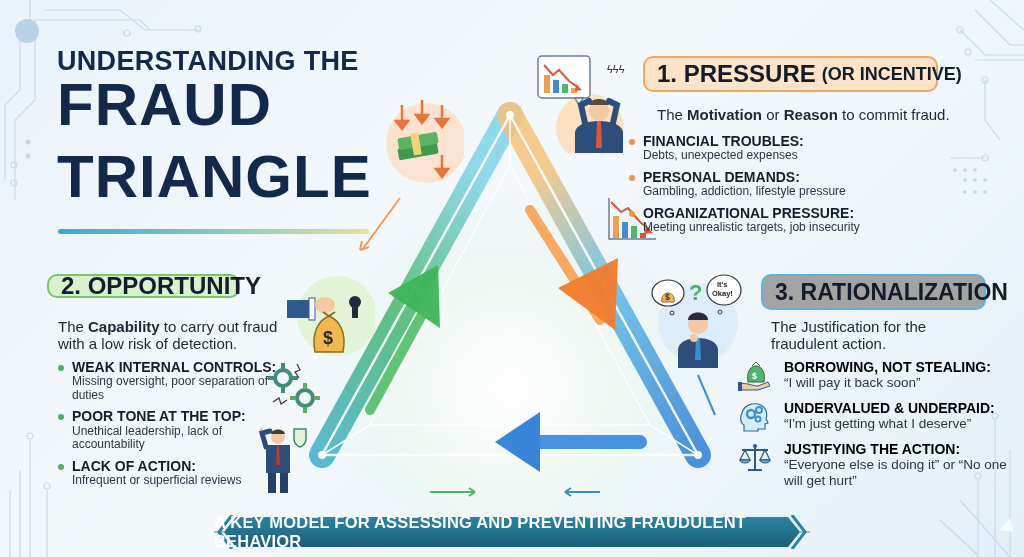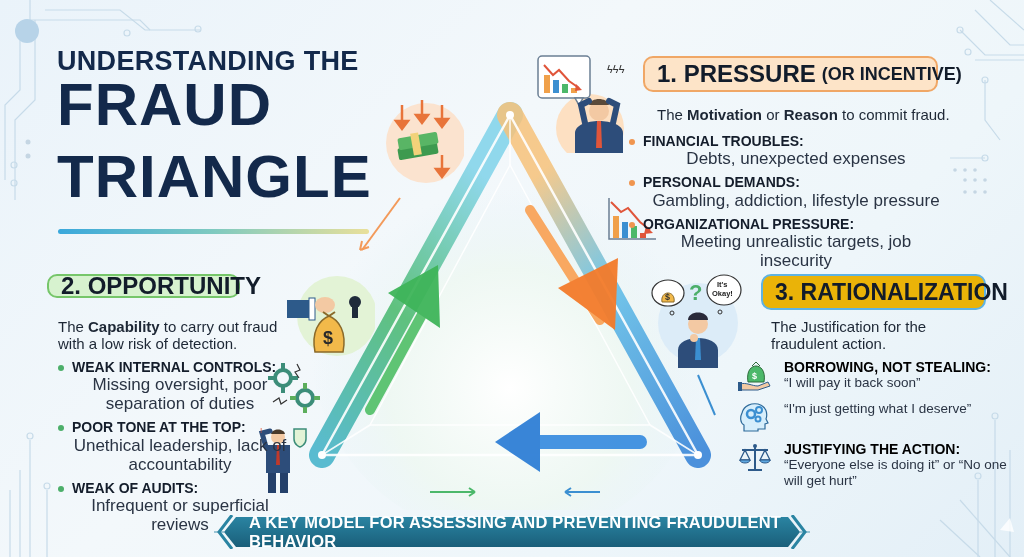--- a/index.html
+++ b/index.html
@@ -18,46 +18,46 @@
   .title-underline { position: absolute; left: 58px; top: 229px; width: 311px; height: 5px; border-radius: 3px;
     background: linear-gradient(90deg, #3aa8dc, #7fcac0, #e9e09a); }
 
   .section-header {
     position: absolute; border-radius: 10px; font-weight: 700; color: #121c2a; display: flex; align-items: center;
     padding: 0 12px; white-space: nowrap;
   }
   .sh-pressure { left: 643px; top: 56px; width: 295px; height: 36px; background: #fde4c8; border: 2px solid #f0a766; font-size: 24px; }
   .sh-pressure .sub { font-size: 18px; margin-left: 6px; }
   .sh-opportunity { left: 47px; top: 274px; width: 193px; height: 24px; background: #d7f2cf; border: 2px solid #76c66a; font-size: 24px; }
-  .sh-rational { left: 761px; top: 274px; width: 225px; height: 36px; background: #eab308; border: 2px solid #5fb3e2; font-size: 23px; }
+  .sh-rational { left: 761px; top: 274px; width: 225px; height: 36px; background: #a3a3a3; border: 2px solid #5fb3e2; font-size: 23px; }
 
   .desc { position: absolute; font-size: 15px; color: #1d2735; line-height: 1.15; }
   .desc b { font-weight: 700; }
 
   .bullets { position: absolute; list-style: none; }
   .bullets li { position: relative; padding-left: 14px; margin-bottom: 7px; }
   .bullets .bhead { font-weight: 700; font-size: 14px; color: #141d2b; display: block; line-height: 1.1; }
-  .bullets .btext { font-size: 17px; color: #2a3444; display: block; line-height: 1.12; text-align: center; }
+  .bullets .btext { font-size: 12px; color: #2a3444; display: block; line-height: 1.12; }
   .bullets .dot { position: absolute; left: 0; top: 5px; width: 6px; height: 6px; border-radius: 50%; }
   .pressure-bullets { left: 629px; top: 134px; width: 320px; }
   .pressure-bullets .dot { background: #f0954f; }
   .opp-bullets { left: 58px; top: 360px; width: 230px; }
   .opp-bullets .dot { background: #4caf6a; }
 
   .rat-items { position: absolute; left: 738px; top: 360px; width: 280px; }
   .rat-item { display: flex; align-items: flex-start; margin-bottom: 9px; }
   .rat-icon { width: 34px; height: 32px; flex: none; margin-right: 12px; }
   .rat-item .bhead { font-weight: 700; font-size: 14px; color: #000000; display: block; line-height: 1.1; }
   .rat-item .btext { font-size: 13.5px; color: #2a3444; display: block; line-height: 1.12; }
 
   .triangle-wrap { position: absolute; left: 300px; top: 90px; width: 420px; height: 420px; }
 
   .banner { position: absolute; left: 214px; top: 515px; width: 596px; height: 34px; }
   .banner-text { position: absolute; left: 0; right: 0; top: 0; bottom: 0; display: flex; align-items: center; justify-content: center;
-    color: #ffffff; font-weight: 700; font-size: 16.5px; letter-spacing: 0.2px; margin-left: 35px; }
+    color: #ffffff; font-weight: 700; font-size: 16.5px; letter-spacing: 0.2px; }
 
   .illus { position: absolute; }
 </style>
 </head>
 <body>
 
 <svg class="circuit" width="1024" height="557" viewBox="0 0 1024 557">
   <g stroke="#c7dbe9" stroke-width="1.2" fill="none">
     <path d="M30 0 V20 H140 L150 30"></path>
     <path d="M35 20 L35 100 L15 120 V200"></path>
@@ -323,21 +323,21 @@
       <span class="bhead">WEAK INTERNAL CONTROLS:</span>
       <span class="btext">Missing oversight, poor separation of duties</span>
     </li>
   <li>
       <span class="dot"></span>
       <span class="bhead">POOR TONE AT THE TOP:</span>
       <span class="btext">Unethical leadership, lack of accountability</span>
     </li>
   <li>
       <span class="dot"></span>
-      <span class="bhead">WEAK OF AUDITS:</span>
+      <span class="bhead">LACK OF ACTION:</span>
       <span class="btext">Infrequent or superficial reviews</span>
     </li>
 </ul>
 
 <div class="section-header sh-rational">
   <span>3. RATIONALIZATION</span>
 </div>
 <div class="desc" style="left:771px;top:318px;width:190px;">The Justification for the fraudulent action.</div>
 
 <div class="rat-items">
@@ -355,20 +355,21 @@
     </div>
   </div>
   <div class="rat-item">
     <svg class="rat-icon" viewBox="0 0 34 32">
       <path d="M6 30 V24 C2 22 2 16 4 12 C6 4 14 2 20 3 C28 5 30 12 28 18 L30 22 L27 23 V28 H20 V30 Z" fill="#d6eefb" stroke="#2d6a9a" stroke-width="1.2"></path>
       <circle cx="13" cy="13" r="4" fill="none" stroke="#3b8fd1" stroke-width="2.5"></circle>
       <circle cx="21" cy="9" r="3" fill="none" stroke="#3b8fd1" stroke-width="2"></circle>
       <circle cx="20" cy="18" r="2.5" fill="none" stroke="#3b8fd1" stroke-width="2"></circle>
     </svg>
     <div>
+      <span class="bhead">UNDERVALUED &amp; UNDERPAID:</span>
       <span class="btext">“I'm just getting what I deserve”</span>
     </div>
   </div>
   <div class="rat-item">
     <svg class="rat-icon" viewBox="0 0 34 32">
       <path d="M17 3 V28 M4 8 H30 M10 28 H24" stroke="#2d5a8a" stroke-width="2" fill="none"></path>
       <circle cx="17" cy="4" r="2" fill="#2d5a8a"></circle>
       <path d="M7 8 L2 18 H12 Z M27 8 L22 18 H32 Z" fill="none" stroke="#2d5a8a" stroke-width="1.3"></path>
       <path d="M2 18 C2 22 12 22 12 18 Z M22 18 C22 22 32 22 32 18 Z" fill="#5fa8e0" stroke="#2d5a8a" stroke-width="1"></path>
     </svg>

